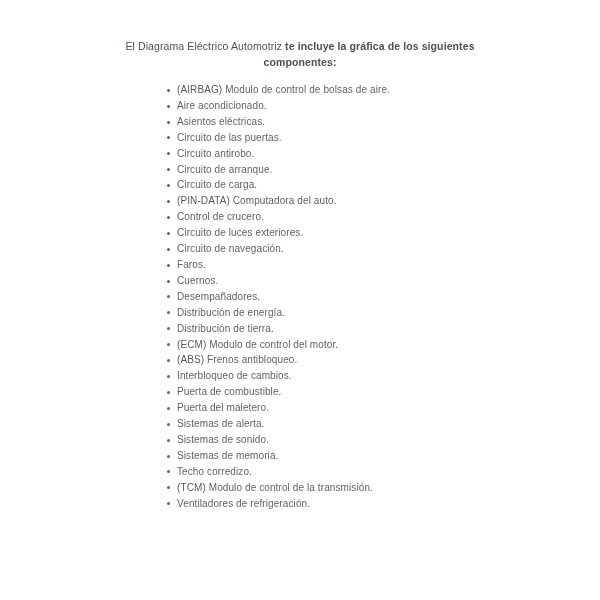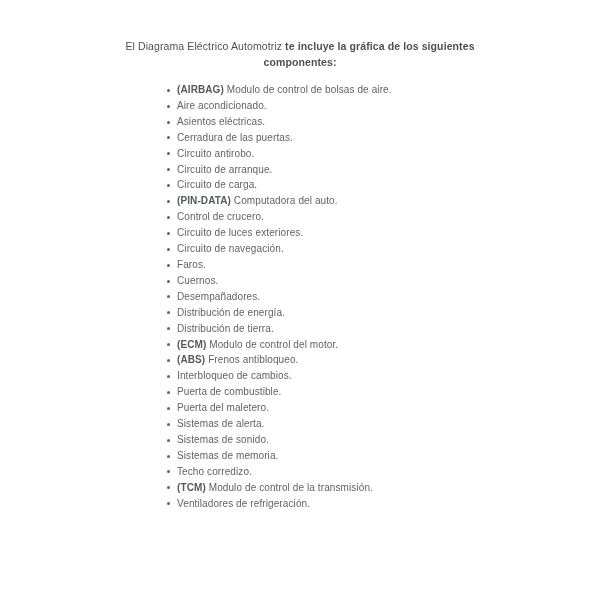--- a/index.html
+++ b/index.html
@@ -48,41 +48,41 @@
     content: "";
     position: absolute;
     left: 1px;
     top: 6.7px;
     width: 3px;
     height: 3px;
     border-radius: 50%;
     background: #5f6368;
   }
   ul.components li strong {
-    font-weight: 700;
+    font-weight: 400;
     color: #55595e;
   }
 </style>
 </head>
 <body>
 
 <div class="page">
   <h2 class="title">
     <span class="t-line">
       <span>El Diagrama Eléctrico Automotriz</span>
       <span class="t-bold">te incluye la gráfica de los siguientes</span>
     </span>
     <span class="t-line t-bold">componentes:</span>
   </h2>
 
   <ul class="components">
       <li><strong>(AIRBAG) </strong><span>Modulo de control de bolsas de aire.</span></li>
       <li><span>Aire acondicionado.</span></li>
       <li><span>Asientos eléctricas.</span></li>
-      <li><span>Cerradura de las puertas.</span></li>
+      <li><span>Circuito de las puertas.</span></li>
       <li><span>Circuito antirobo.</span></li>
       <li><span>Circuito de arranque.</span></li>
       <li><span>Circuito de carga.</span></li>
       <li><strong>(PIN-DATA) </strong><span>Computadora del auto.</span></li>
       <li><span>Control de crucero.</span></li>
       <li><span>Circuito de luces exteriores.</span></li>
       <li><span>Circuito de navegación.</span></li>
       <li><span>Faros.</span></li>
       <li><span>Cuernos.</span></li>
       <li><span>Desempañadores.</span></li>

